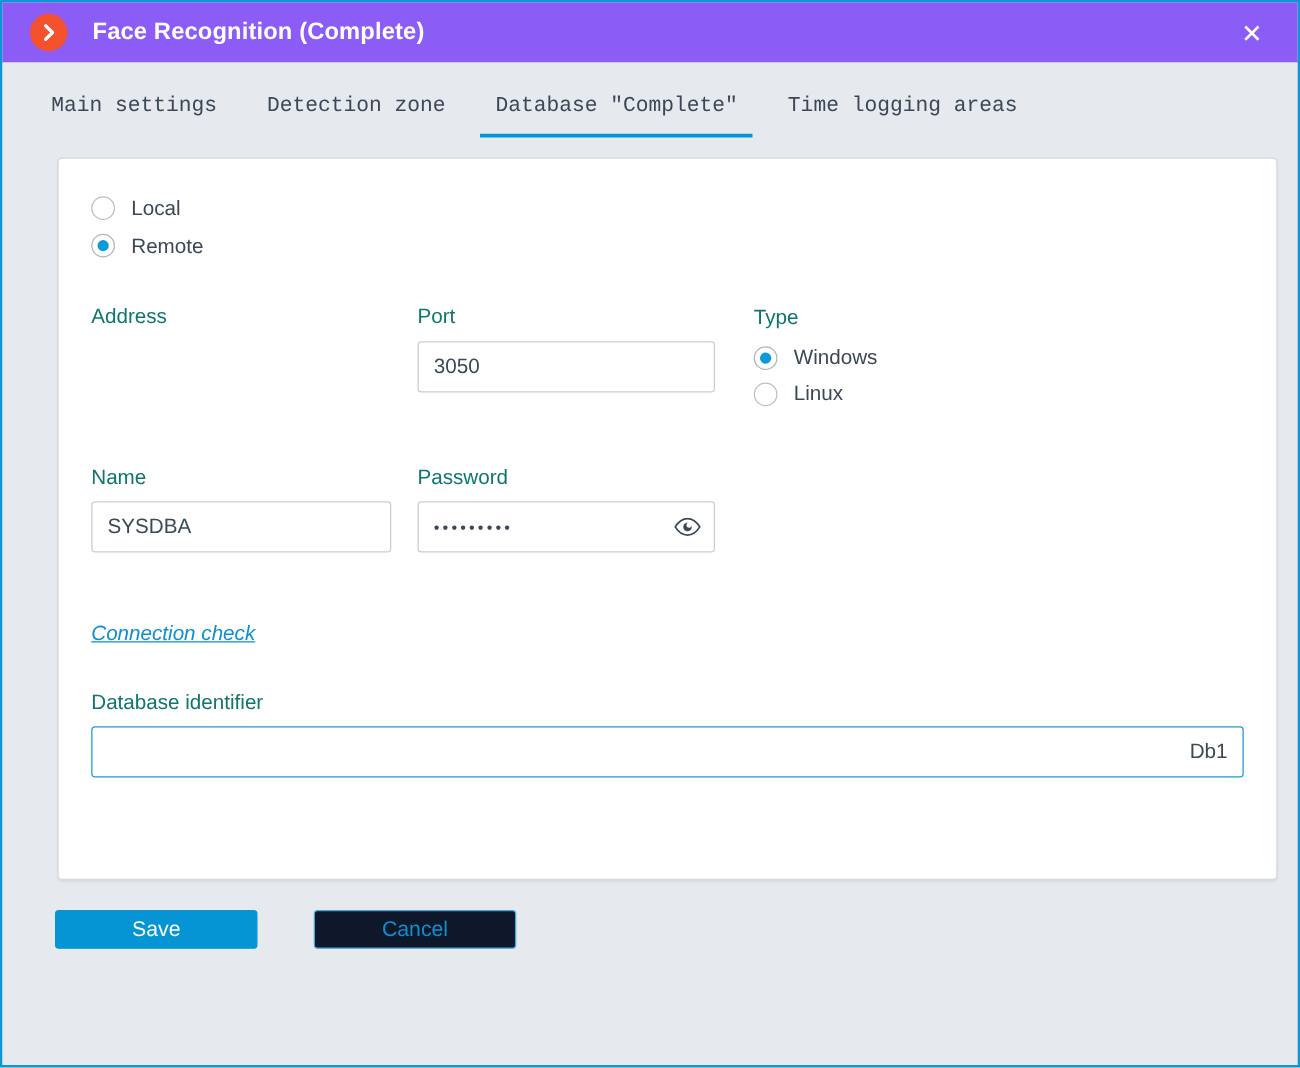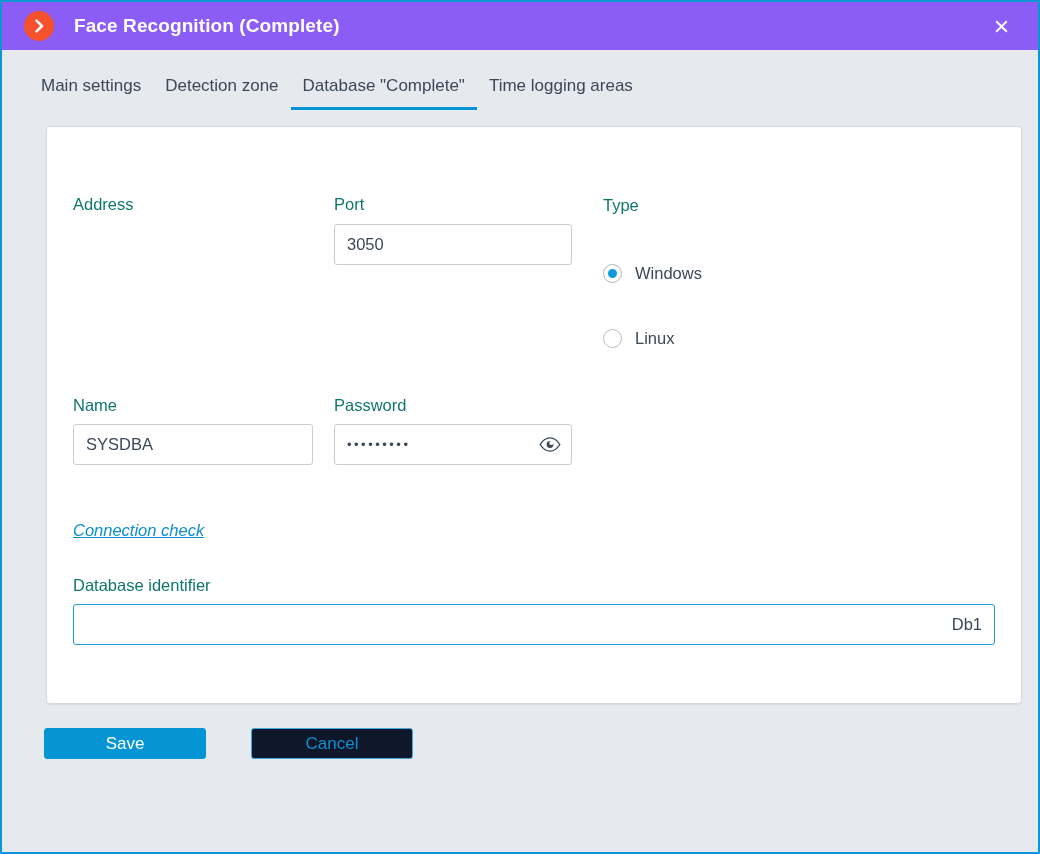--- a/index.html
+++ b/index.html
@@ -76,23 +76,24 @@
     min-height: 0;
     padding: 0 0 0 0;
     box-sizing: border-box;
   }
 
   
   .tabs {
     flex: 0 0 auto;
     display: flex;
     align-items: flex-end;
-    gap: 0;
+    gap: 16px;
     padding: 26px 0 0 27px;
     box-sizing: border-box;
+    font-family: Liberation Mono, monospace;
   }
   .tab {
     font-size: 17px;
     color: #3c4858;
     padding: 0 12px 11px 12px;
     cursor: pointer;
     white-space: nowrap;
     border-bottom: 3px solid transparent;
     line-height: 1.2;
   }
@@ -201,21 +202,21 @@
     line-height: 1;
   }
   .eye-btn {
     display: flex;
     align-items: center;
     justify-content: center;
     cursor: pointer;
     margin-right: -2px;
   }
 
-  .type-group { padding-top: 1px; gap: 36px; }
+  .type-group { padding-top: 1px; }
   .type-group .field-label { margin-bottom: 13px; }
   .type-group .radio-row { margin-bottom: 10px; }
 
   
   .link {
     display: inline-block;
     margin-top: 56px;
     font-size: 16.5px;
     color: #0d8fd1;
     text-decoration: underline;
@@ -283,20 +284,30 @@
     <div class="tabs">
       <div class="tab">Main settings</div>
       <div class="tab">Detection zone</div>
       <div class="tab active">Database "Complete"</div>
       <div class="tab">Time logging areas</div>
     </div>
 
     <div class="card">
 
       
+      <div class="mode-group">
+        <div class="radio-row">
+          <span class="radio"></span>
+          <span class="radio-label">Local</span>
+        </div>
+        <div class="radio-row">
+          <span class="radio checked"></span>
+          <span class="radio-label">Remote</span>
+        </div>
+      </div>
 
       
       <div class="fields-row">
 
         <div class="field address">
           <span class="field-label">Address</span>
         </div>
 
         <div class="field port">
           <span class="field-label">Port</span>

